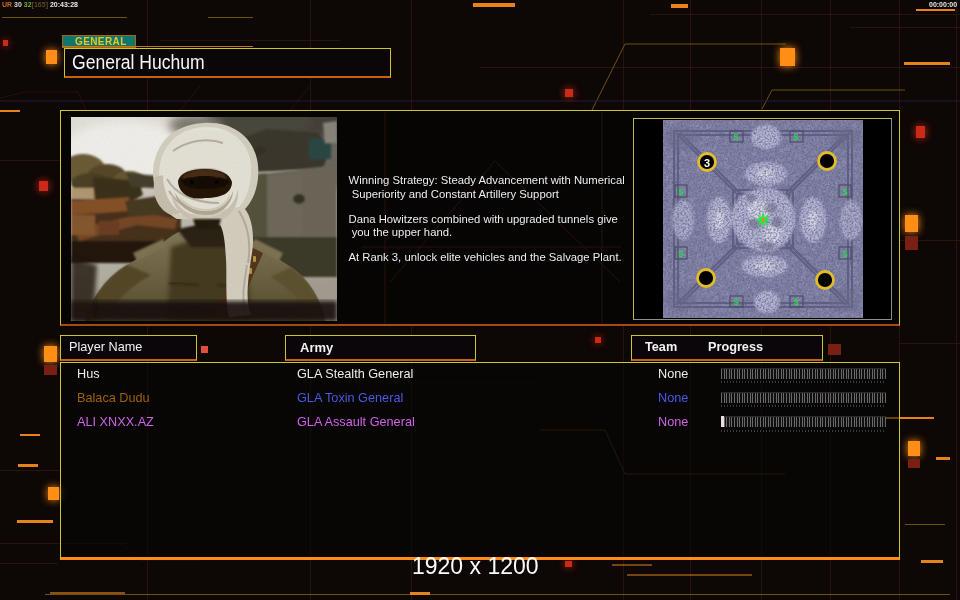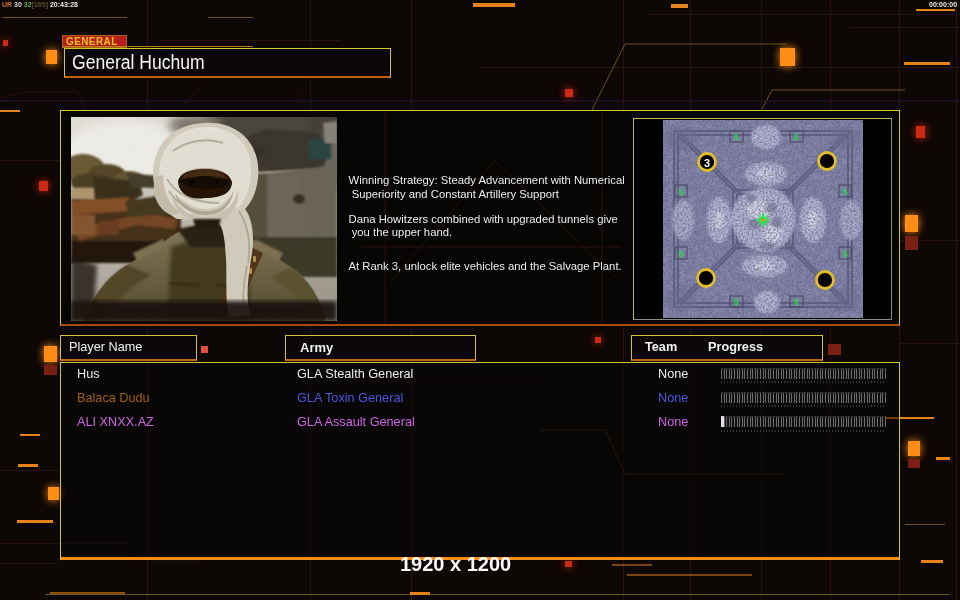--- a/index.html
+++ b/index.html
@@ -105,21 +105,21 @@
     <rect x="595" y="337" width="6" height="6"></rect>
     <rect x="3" y="40" width="5" height="6"></rect>
   </g>
   <rect x="908" y="459" width="12" height="9" fill="#7a1f12"></rect>
 </svg>
 
 <div class="abs" style="left:2px;top:1px;font-size:7px;font-weight:bold;line-height:7px;color:#e8e8e8;letter-spacing:0px;"><span style="color:#c86a1a">UR</span> <span style="color:#d8d8d8">30</span> <span style="color:#6fae3a">32</span><span style="color:#5a4a28">[165]</span> <span>20:43:28</span></div>
 
 <div class="abs" style="left:929px;top:1px;font-size:7px;font-weight:bold;color:#e8e8e8;">00:00:00</div>
 
-<div class="abs" style="left:62px;top:35px;width:60px;height:11px;background:#b91c1c;border:1px solid #a5660f;color:#f0c41e;font-size:10px;font-weight:bold;line-height:11px;padding-left:3px;letter-spacing:0.4px;">GENERAL</div>
+<div class="abs" style="left:62px;top:35px;width:60px;height:11px;background:#0f766e;border:1px solid #a5660f;color:#f0c41e;font-size:10px;font-weight:bold;line-height:11px;padding-left:12px;letter-spacing:0.4px;">GENERAL</div>
 
 <div class="abs" style="left:62px;top:46px;width:191px;height:1px;background:#c07816;"></div>
 
 <div class="ybox" style="left:64px;top:48px;width:327px;height:30px;"></div>
 
 <div class="abs" style="left:72px;top:51px;font-size:19.5px;color:#f7f7f7;transform:scaleX(0.9);transform-origin:0 0;white-space:nowrap;">General Huchum</div>
 
 <div class="ybox" style="left:60px;top:110px;width:840px;height:216px;border-bottom-color:#a84a10;background:#070404;"></div>
 
 <svg class="abs" style="left:61px;top:111px;" width="838" height="213" viewBox="0 0 838 213">
@@ -269,21 +269,21 @@
   <rect x="0" y="0" width="266" height="204" fill="#241206" opacity="0.05"></rect>
   <rect x="0" y="0" width="266" height="204" filter="url(#grain)" opacity="0.10"></rect>
 </svg>
 
 <div class="abs" style="left:348.5px;top:174px;width:300px;font-size:11.3px;line-height:13.5px;color:#eeeeee;text-shadow:1px 1px 0 #000;">
 
   <div>Winning Strategy: Steady Advancement with Numerical<br>&nbsp;Superiority and Constant Artillery Support</div>
 
   <div style="margin-top:11.5px">Dana Howitzers combined with upgraded tunnels give<br>&nbsp;you the upper hand.</div>
 
-  <div style="margin-top:20px">At Rank 3, unlock elite vehicles and the Salvage Plant.</div>
+  <div style="margin-top:11px">At Rank 3, unlock elite vehicles and the Salvage Plant.</div>
 </div>
 
 <div class="abs" style="left:633px;top:118px;width:259px;height:202px;background:#000;border:1px solid #c6b44c;border-right-color:#8f8f80;border-bottom-color:#8f8f80;box-sizing:border-box;"></div>
 
 <svg class="abs" style="left:663px;top:120px;" width="200" height="198" viewBox="0 0 200 198">
   <defs>
     <filter id="mapnoise" x="0" y="0" width="100%" height="100%">
       <feTurbulence type="fractalNoise" baseFrequency="0.55" numOctaves="3" stitchTiles="stitch"></feTurbulence>
       <feColorMatrix type="matrix" values="0 0 0 0 0.12  0 0 0 0 0.12  0 0 0 0 0.20  0 0 0 2.2 -0.8"></feColorMatrix>
     </filter>
@@ -419,13 +419,13 @@
 <div class="abs" style="left:77px;top:415px;font-size:12.7px;color:#cf63e8;">ALI XNXX.AZ</div>
 <div class="abs" style="left:297px;top:415px;font-size:12.7px;color:#cf63e8;">GLA Assault General</div>
 <div class="abs" style="left:658px;top:415px;font-size:12.7px;color:#cf63e8;">None</div>
 
 <div class="abs" style="left:721px;top:429.5px;width:165px;height:2px;background:repeating-linear-gradient(90deg,#3c3c3c 0px,#3c3c3c 1px,#000 1px,#000 3px);"></div>
 
 <div class="abs" style="left:721px;top:416px;width:165px;height:11px;background:repeating-linear-gradient(90deg,#696969 0px,#696969 1px,#101010 1px,#101010 2.6px);border-top:1px solid #2a2a2a;box-sizing:border-box;"></div>
 
 <div class="abs" style="left:721px;top:416px;width:2.5px;height:11px;background:#e8dce8;"></div>
 
-<div class="abs" style="left:400px;top:552.5px;font-size:20px;color:#fafafa;font-weight:bold;">1920 x 1200</div>
+<div class="abs" style="left:412px;top:552.5px;font-size:23px;color:#fafafa;">1920 x 1200</div>
 
 </body></html>

